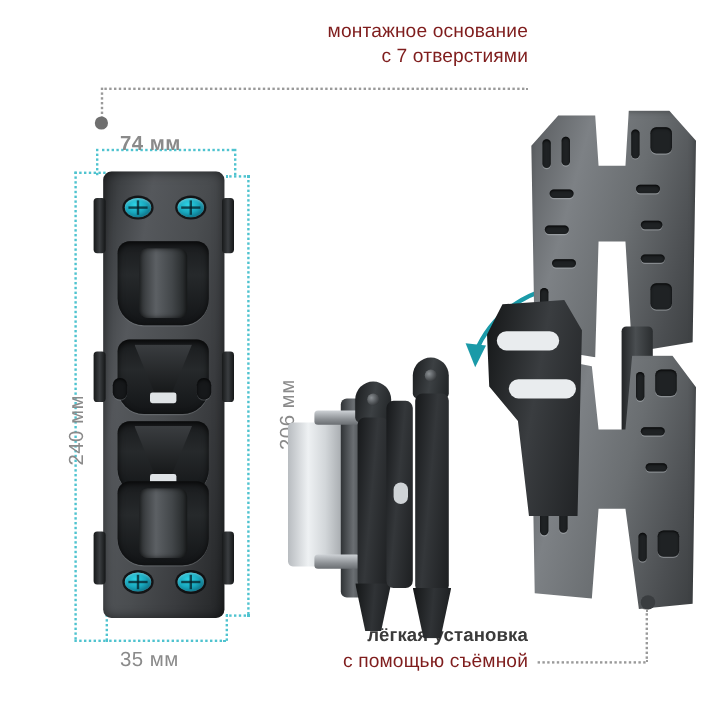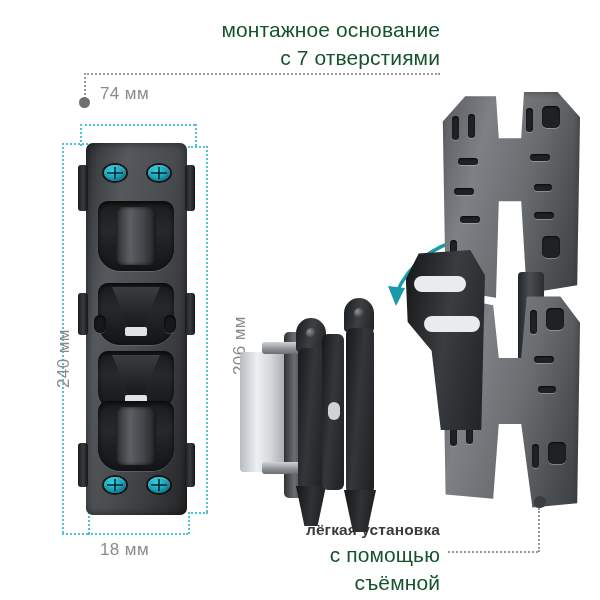--- a/index.html
+++ b/index.html
@@ -28,22 +28,22 @@
   .callout .c-title {
     font-weight: bold;
     color: #3b3b3b;
     font-size: 15.5px;
     letter-spacing: 0.1px;
     display: block;
     margin-bottom: 1px;
   }
   .callout .c-line {
     display: block;
-    font-size: 21px;
-    color: #14532d;
+    font-size: 16px;
+    color: #7f1d1d;
     letter-spacing: 0.1px;
   }
   #callout-top { left: 190px; top: 16px; width: 250px; }
   #callout-bottom { left: 240px; top: 520px; width: 200px; }
 
   
   .leader-h {
     position: absolute;
     height: 0;
     border-top: 2px dotted #9a9a9a;
@@ -255,26 +255,26 @@
     <span class="c-line">с помощью съёмной</span>
   </div>
 
   <div class="leader-h" style="left:448px; top:551px; width:90px;"></div>
   <div class="leader-v" style="left:538px; top:508px; height:44px;"></div>
   <div class="leader-dot" style="left:533px; top:497px;"></div>
 
   <div class="dim-h" style="left:80px; top:124px; width:115px;"></div>
   <div class="dim-v" style="left:80px; top:124px; height:22px;"></div>
   <div class="dim-v" style="left:195px; top:124px; height:22px;"></div>
-  <div class="dim-label" style="left:100px; top:84px;">74 мм</div>
+  <div class="dim-label" style="left:100px; top:110px;font-weight:bold;">74 мм</div>
 
   <div class="dim-h" style="left:88px; top:533px; width:100px;"></div>
   <div class="dim-v" style="left:88px; top:512px; height:22px;"></div>
   <div class="dim-v" style="left:188px; top:512px; height:22px;"></div>
-  <div class="dim-label" style="left:100px; top:540px;">18 мм</div>
+  <div class="dim-label" style="left:100px; top:540px;">35 мм</div>
 
   <div class="dim-v" style="left:62px; top:143px; height:390px;"></div>
   <div class="dim-h" style="left:62px; top:143px; width:26px;"></div>
   <div class="dim-h" style="left:62px; top:533px; width:26px;"></div>
   <div class="dim-label rot" style="left:54px; top:388px;">240 мм</div>
 
   <div class="dim-v" style="left:206px; top:146px; height:366px;"></div>
   <div class="dim-h" style="left:188px; top:146px; width:20px;"></div>
   <div class="dim-h" style="left:188px; top:512px; width:20px;"></div>
   <div class="dim-label rot" style="left:230px; top:375px;">206 мм</div>

